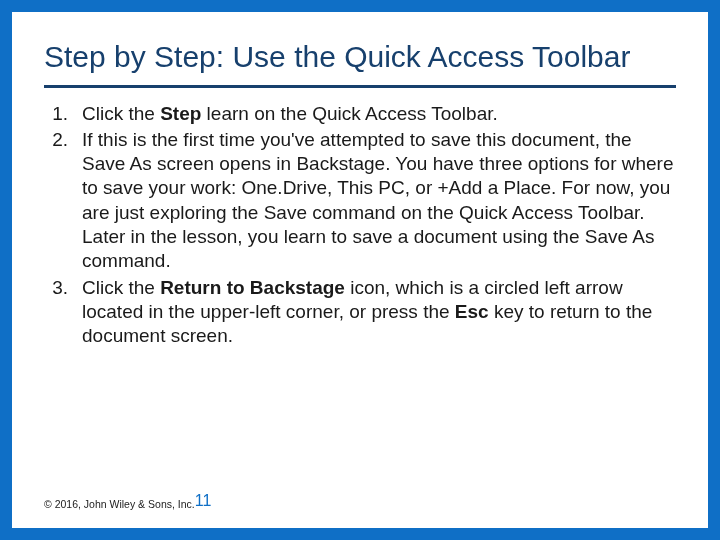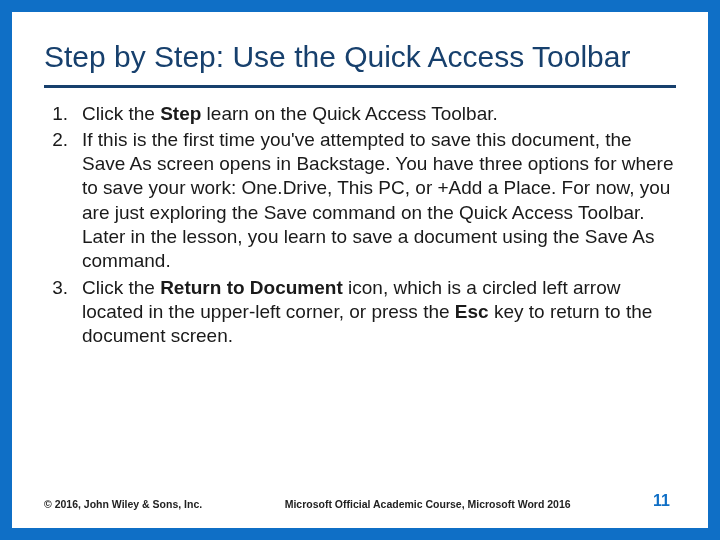--- a/index.html
+++ b/index.html
@@ -48,21 +48,20 @@
   }
   .txt { flex: 1; }
   .txt b { font-weight: 700; }
   .footer {
     display: flex;
     justify-content: flex-start;
     align-items: flex-end;
     font-size: 10.5px;
     color: #222;
     margin-top: 8px;
-    font-weight: bold;
   }
   .footer-center { text-align: center; flex: 1; }
   .footer-left { text-align: left; }
   .footer-right { color: #0f6fc6; font-size: 16px; padding-right: 6px; }
 </style>
 </head>
 <body>
 
 <div class="slide">
   <div class="title">Step by Step: Use the Quick Access Toolbar</div>
@@ -70,21 +69,20 @@
       <div class="item">
         <div class="num">1.</div>
         <div class="txt"><span>Click the </span><b>Step</b><span> learn on the Quick Access Toolbar.</span></div>
       </div>
       <div class="item">
         <div class="num">2.</div>
         <div class="txt"><span>If this is the first time you've attempted to save this document, the Save As screen opens in Backstage. You have three options for where to save your work: One.Drive, This PC, or  +Add a Place. For now, you are just exploring the Save command on the Quick Access Toolbar. Later in the lesson, you learn to save a document using the Save As command.</span></div>
       </div>
       <div class="item">
         <div class="num">3.</div>
-        <div class="txt"><span>Click the </span><b>Return to Document</b><span> icon, which is a circled left arrow located in the upper-left corner, or press the </span><b>Esc</b><span> key to return to the document screen.</span></div>
+        <div class="txt"><span>Click the </span><b>Return to Backstage</b><span> icon, which is a circled left arrow located in the upper-left corner, or press the </span><b>Esc</b><span> key to return to the document screen.</span></div>
       </div>
     </div>
   <div class="footer">
     <div class="footer-left">© 2016, John Wiley &amp; Sons, Inc.</div>
-    <div class="footer-center">Microsoft Official Academic Course, Microsoft Word 2016</div>
     <div class="footer-right">11</div>
   </div>
 </div>
 
 </body></html>

